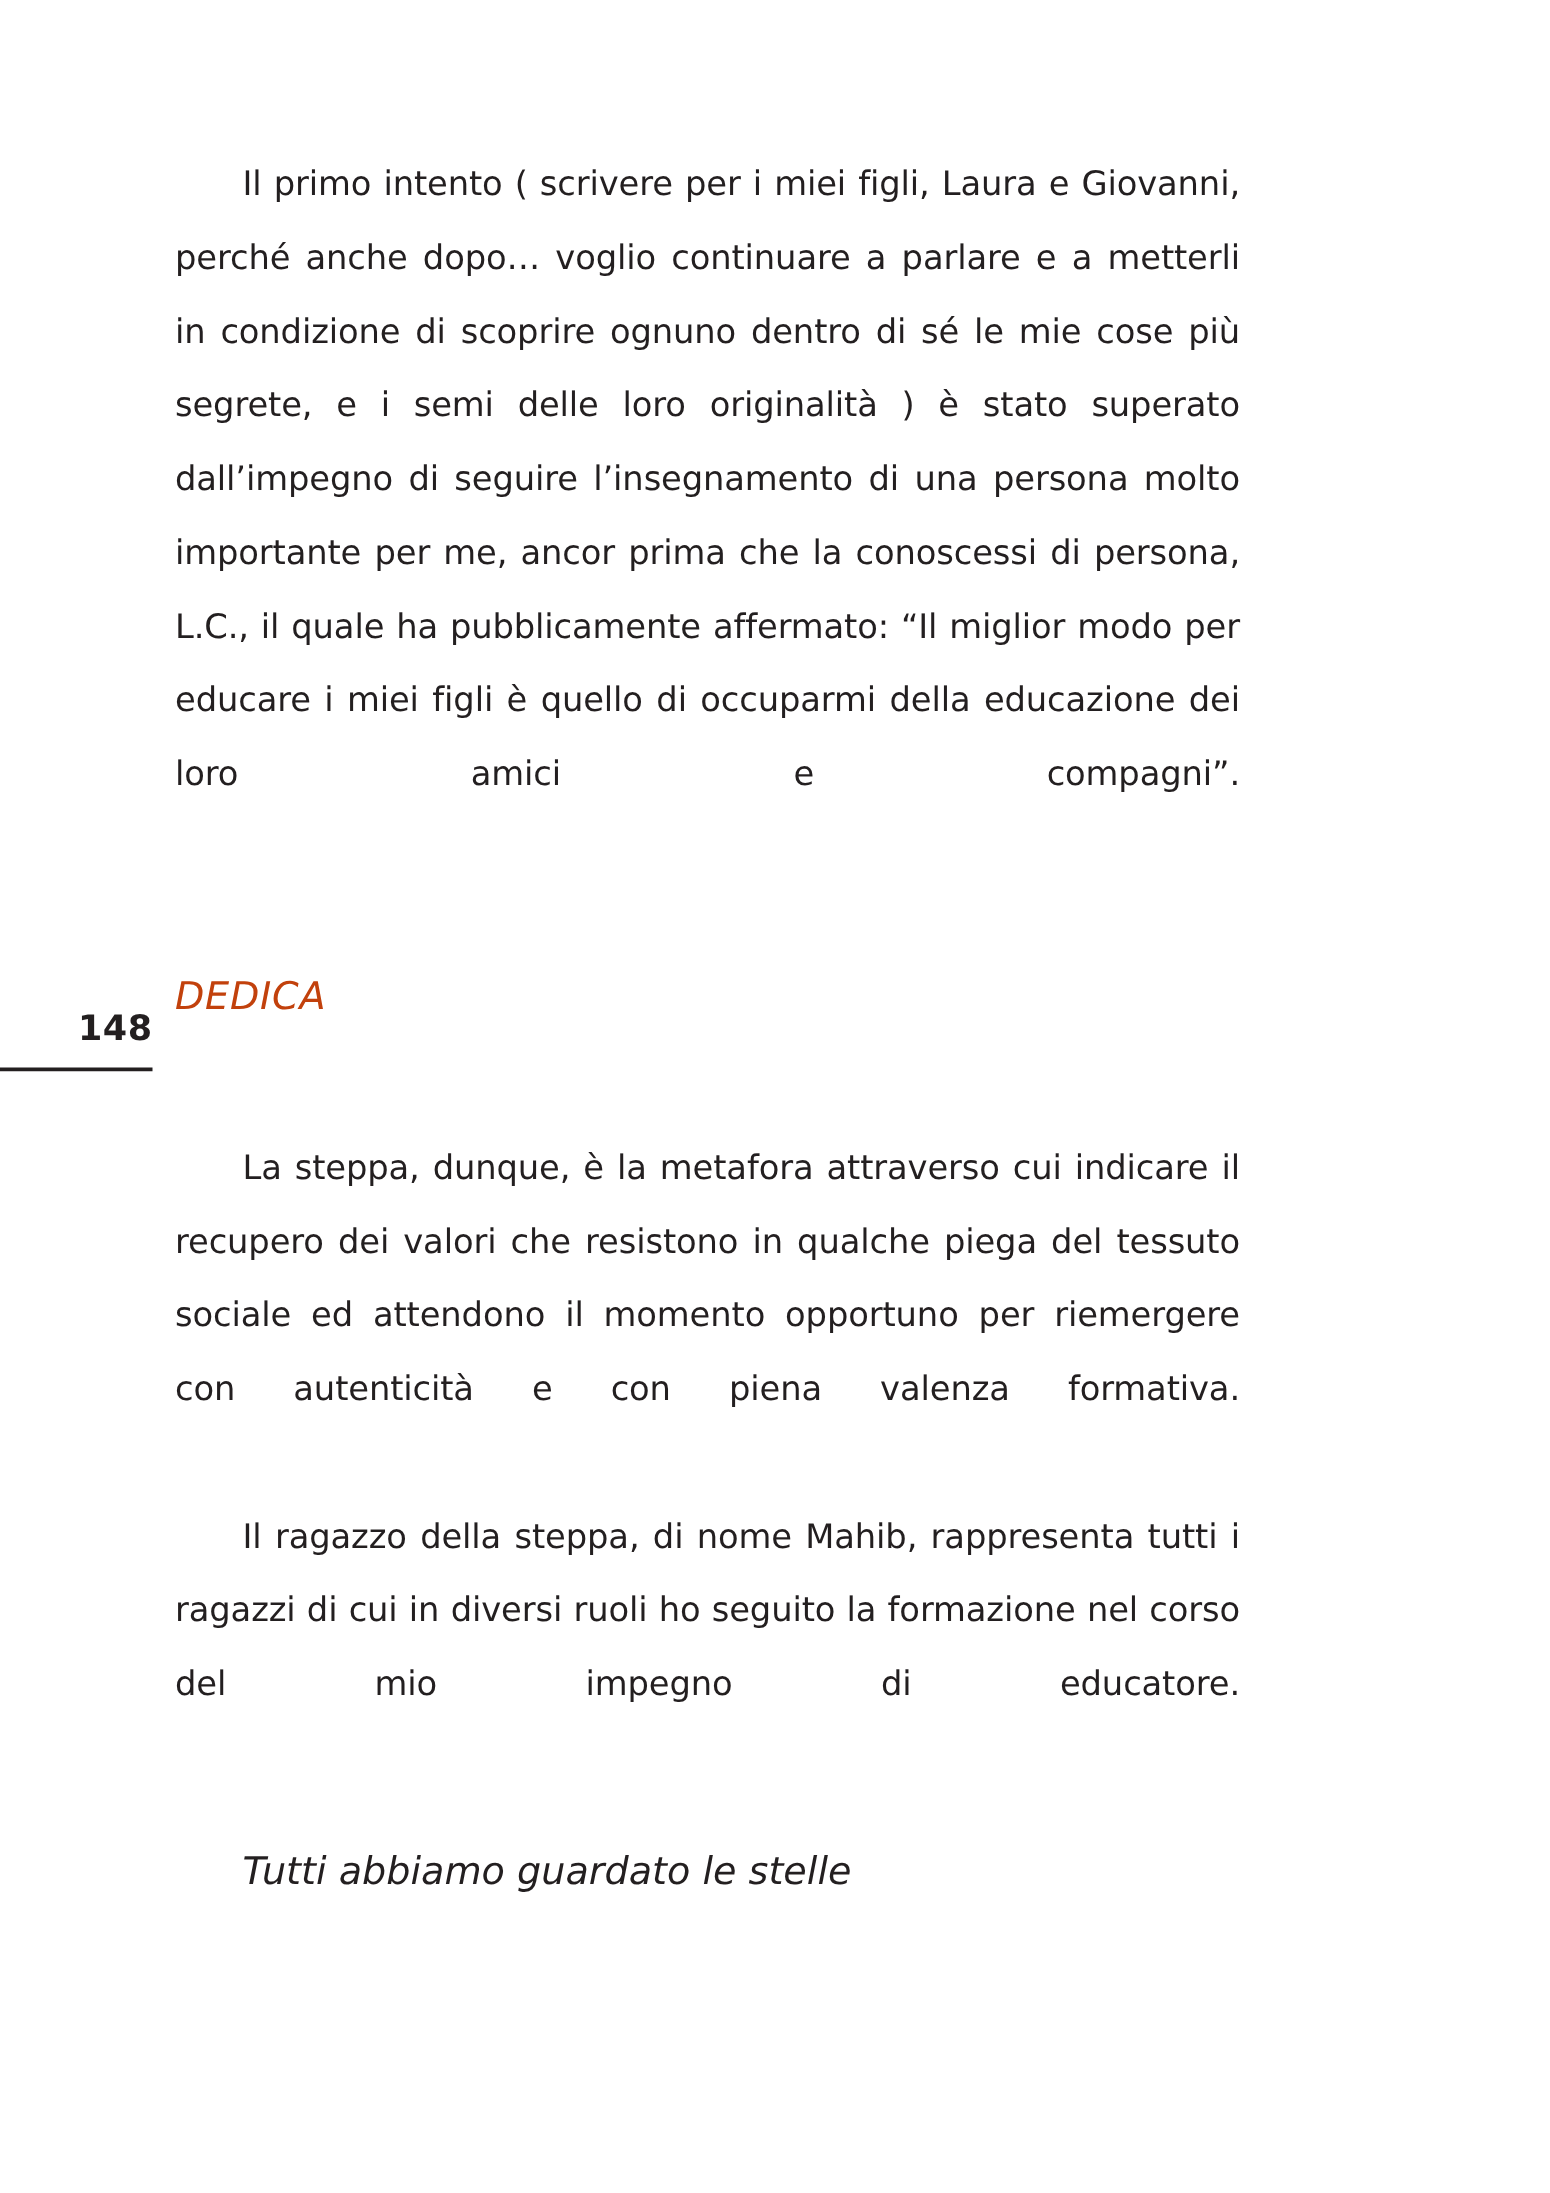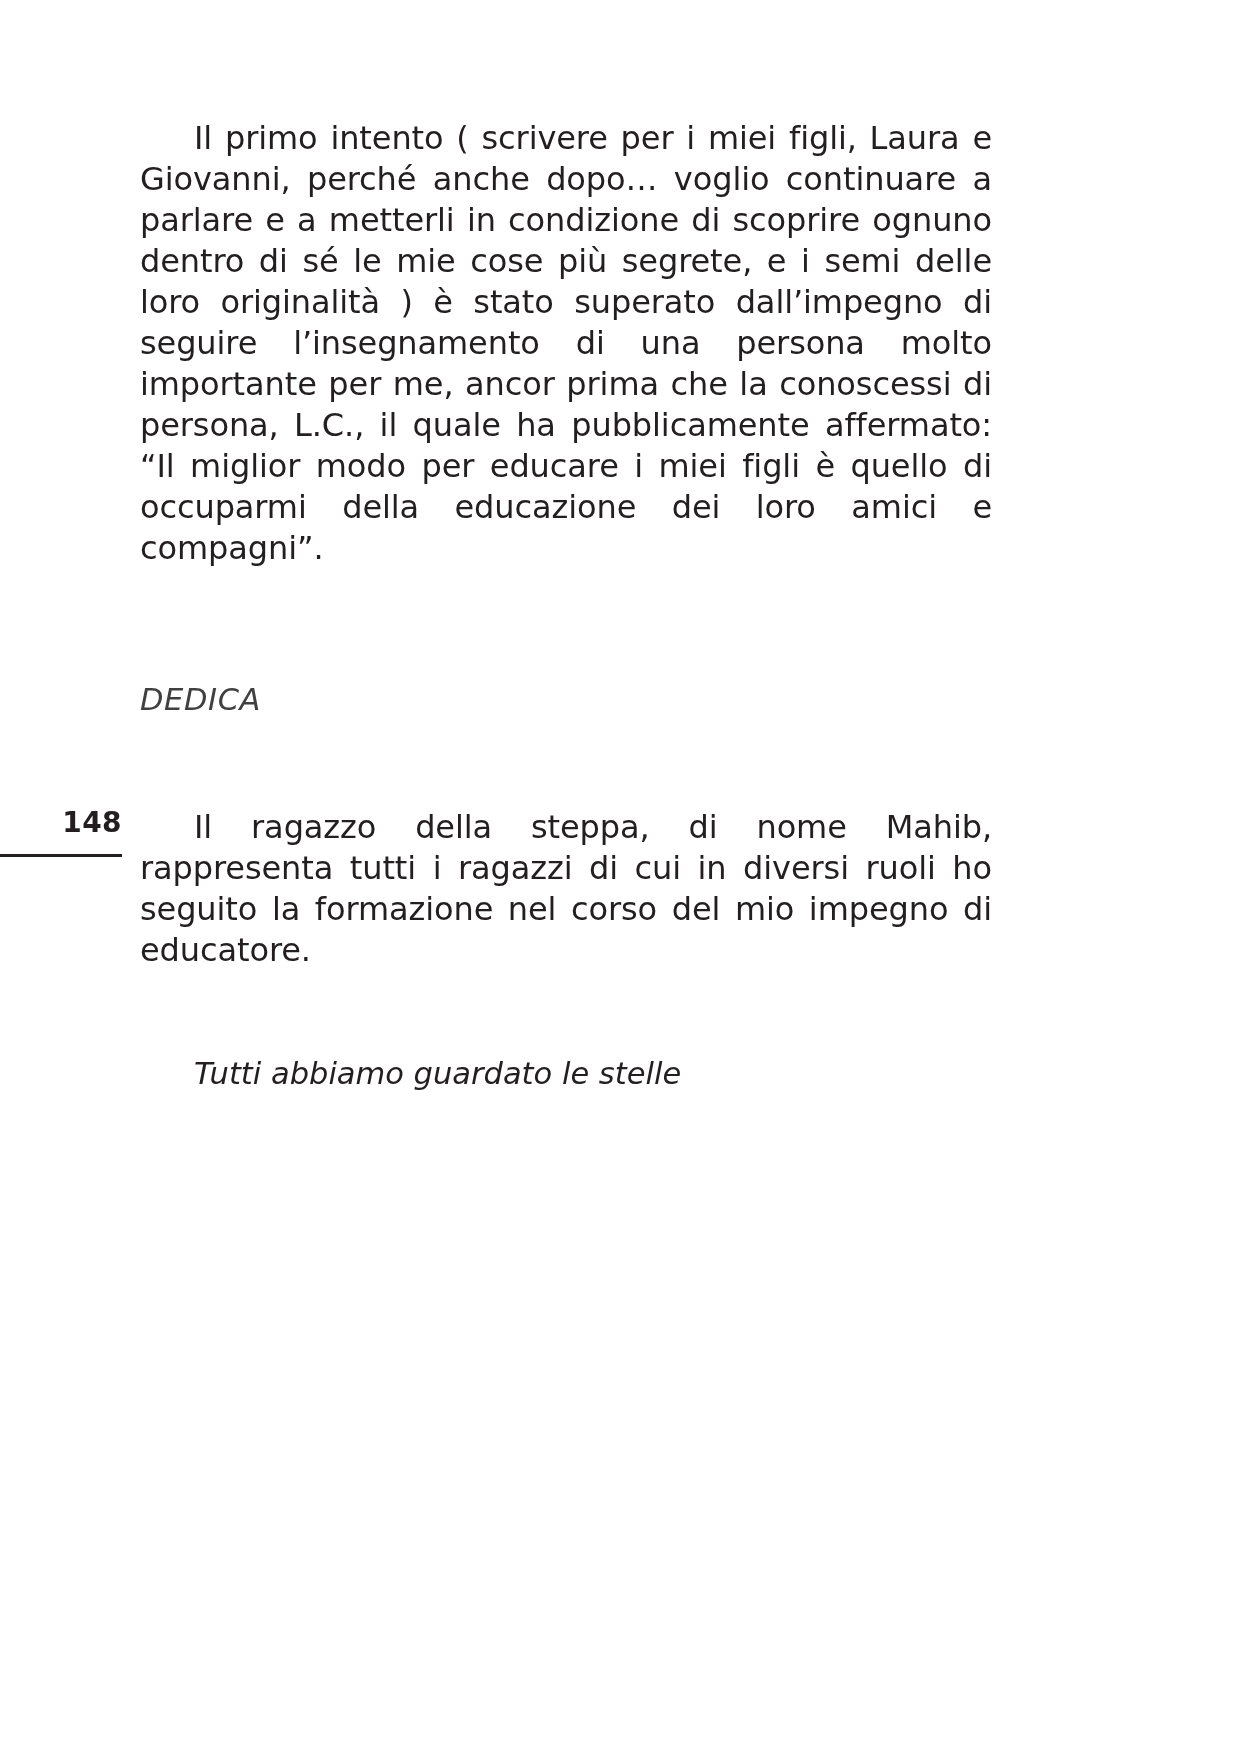--- a/index.html
+++ b/index.html
@@ -20,22 +20,22 @@
   
   .col {
     position: absolute;
     left: 140px;
     top: 0;
     width: 852px;
   }
 
   p.body {
     margin: 0;
-    font-size: 32px;
-    line-height: 41px;
+    font-size: 27px;
+    line-height: 59px;
     text-align: justify;
     text-justify: inter-word;
     letter-spacing: -0.1px;
     word-spacing: 0.2px;
     -webkit-hyphens: none;
     hyphens: none;
     color: #231f20;
   }
   p.body.indent { text-indent: 54px; }
 
@@ -50,21 +50,21 @@
   .gap-2 { height: 44px; }
   .gap-3 { height: 40px; }
 
   h2.section-title {
     margin: 0;
     font-size: 30.5px;
     line-height: 44.6px;
     font-style: italic;
     font-weight: 400;
     letter-spacing: 0.6px;
-    color: #404040;
+    color: #c2410c;
   }
 
   
   .poem {
     margin: 0;
     padding-left: 54px;
     font-size: 30.5px;
     line-height: 44.6px;
     font-style: italic;
     color: #231f20;
@@ -107,20 +107,21 @@
     <div class="gap-1"></div>
 
     <h2 class="section-title">DEDICA</h2>
 
     <div class="gap-2"></div>
 
 
     <div class="gap-3"></div>
 
 
+    <p class="body indent">La steppa, dunque, è la metafora attraverso cui indicare il recupero dei valori che resistono in qualche piega del tessuto sociale ed attendono il momento opportuno per riemergere con autenticità e con piena valenza formativa.</p>
 
     <p class="body indent">Il ragazzo della steppa, di nome Mahib, rappresenta tutti i  ragazzi di cui in diversi ruoli ho seguito la formazione nel corso del mio impegno di educatore.</p>
 
     <div class="gap-3"></div>
 
     <div class="poem">
       <span class="line">Tutti abbiamo guardato le stelle</span>
 
     </div>
 

